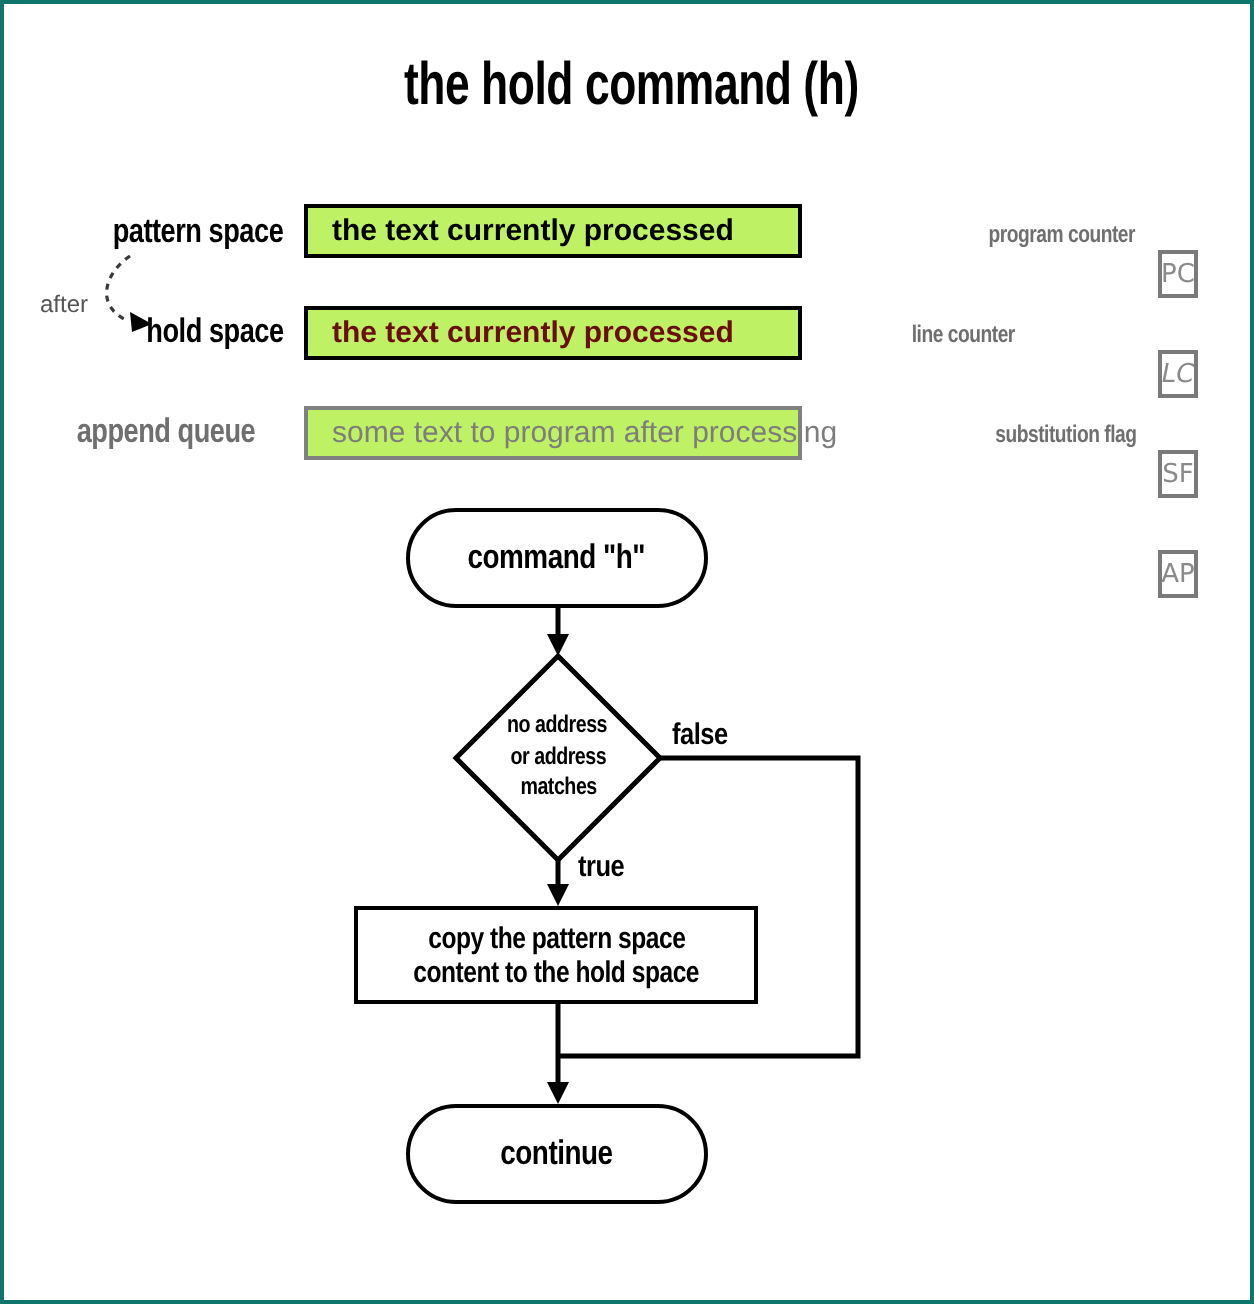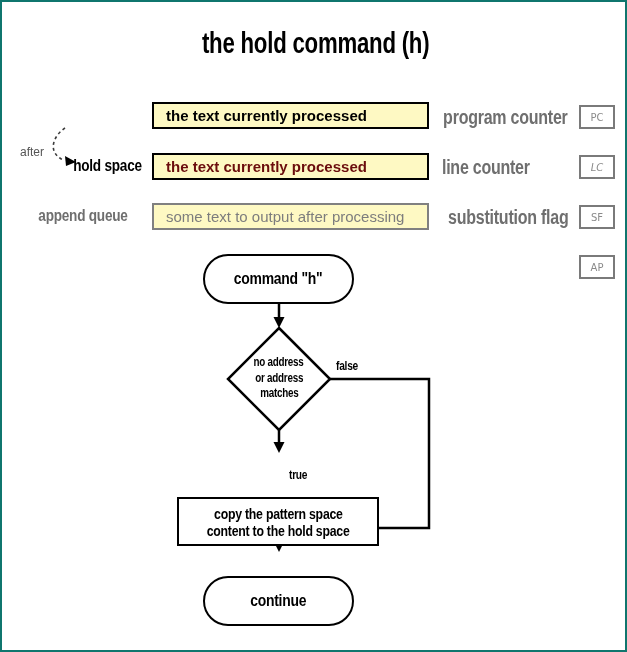--- a/index.html
+++ b/index.html
@@ -15,72 +15,72 @@
     font-size:30px;font-weight:bold;color:#000;
   }
   #title .cond{transform:scaleX(0.74);transform-origin:center;white-space:nowrap;}
   
   .reg-label{
     position:absolute;left:0;width:140px;text-align:right;
     font-size:17px;line-height:20px;color:#000;white-space:nowrap;
   }
   .reg-label .cond{transform:scaleX(0.8);transform-origin:right center;}
   .reg-box{
-    position:absolute;left:150px;width:277px;height:27px;
-    border:2px solid #000;box-sizing:border-box;background:#fef9c3;
+    position:absolute;left:150px;width:249px;height:27px;
+    border:2px solid #000;box-sizing:border-box;background:#bef264;
     display:flex;align-items:center;padding-left:12px;
     font-size:15px;font-weight:bold;color:#000;white-space:nowrap;
   }
   .row1{top:100px;} .row2{top:151px;} .row3{top:201px;}
   .lbl1{top:104px;} .lbl2{top:154px;text-align:right;} .lbl3{top:204px;text-align:center;}
   .gray-label{color:#6f6f6f;}
   .reg-box.red-text{color:#6b0d0d;}
   .reg-box.gray-style{border-color:#808080;color:#7d7d7d;font-weight:normal;}
   #copy-label{
     position:absolute;left:18px;top:143px;font-size:12px;color:#555;
   }
   
   .ind-label{
     position:absolute;left:380px;width:186px;text-align:right;
-    font-size:20px;line-height:20px;color:#6f6f6f;white-space:nowrap;
+    font-size:12px;line-height:20px;color:#6f6f6f;white-space:nowrap;
   }
   .ind-label .cond{transform:scaleX(0.8);transform-origin:right center;}
   .ind-box{
-    position:absolute;left:577px;width:36px;height:24px;
+    position:absolute;left:577px;width:20px;height:24px;
     border:2px solid #7a7a7a;box-sizing:border-box;background:#fff;
     display:flex;align-items:center;justify-content:center;
-    font-size:10px;color:#8a8a8a;font-family:"DejaVu Sans",sans-serif;
+    font-size:13px;color:#8a8a8a;font-family:"DejaVu Sans",sans-serif;margin-top:20px;
   }
   .ity1{top:105px;} .ity2{top:155px;text-align:center;} .ity3{top:205px;} .ity4{top:255px;}
   .iby1{top:103px;} .iby2{top:153px;font-style:italic;} .iby3{top:203px;} .iby4{top:253px;}
   
   .stadium{
     position:absolute;left:201px;width:151px;height:50px;
     border:2.5px solid #000;border-radius:25px;box-sizing:border-box;background:#fff;
     display:flex;align-items:center;justify-content:center;
     font-size:17px;font-weight:bold;color:#000;
   }
   #node-start{top:252px;}
-  #node-end{top:574px;justify-content:center;}
+  #node-end{top:550px;justify-content:center;}
   .stadium .cond,.action .cond,#diamond-text .cond{transform:scaleX(0.82);transform-origin:center;white-space:nowrap;}
   #diamond-text{
     position:absolute;left:217px;top:353px;width:120px;text-align:center;
     font-size:12px;line-height:15.5px;font-weight:bold;color:#000;
   }
   .branch-label{
-    position:absolute;font-size:12px;font-weight:bold;color:#000;
+    position:absolute;font-size:15px;font-weight:bold;color:#000;
   }
   .branch-label .cond{transform:scaleX(0.85);transform-origin:left center;}
   #false-label{left:334px;top:357px;}
-  #true-label{left:287px;top:423px;margin-top:43px;}
+  #true-label{left:287px;top:423px;}
   .action{
     position:absolute;left:175px;top:451px;width:202px;height:49px;
     border:2.5px solid #000;box-sizing:border-box;background:#fff;
     display:flex;flex-direction:column;align-items:center;justify-content:center;
-    font-size:15px;line-height:17px;font-weight:bold;color:#000;text-align:center;margin-top:44px;
+    font-size:15px;line-height:17px;font-weight:bold;color:#000;text-align:center;
   }
   #wires{position:absolute;left:0;top:0;width:627px;height:652px;pointer-events:none;}
 </style>
 </head>
 <body>
 
 <div id="canvas">
 
   <svg id="wires" viewBox="0 0 627 652" xmlns="http://www.w3.org/2000/svg">
 
@@ -96,32 +96,33 @@
 
     <line x1="277" y1="428" x2="277" y2="441" stroke="#000" stroke-width="2.5"></line>
     <polygon points="271.5,440 282.5,440 277,451" fill="#000"></polygon>
 
     <line x1="277" y1="500" x2="277" y2="540" stroke="#000" stroke-width="2.5"></line>
     <polygon points="271.5,539 282.5,539 277,550" fill="#000"></polygon>
   </svg>
 
   <div id="title"><span class="cond">the hold command (h)</span></div>
 
+  <div class="reg-label lbl1"><span class="cond">pattern space</span></div>
   <div class="reg-box row1">
       <span>the text currently processed</span>
     </div>
 
   <div class="reg-label lbl2"><span class="cond">hold space</span></div>
   <div class="reg-box row2 red-text">
       <span>the text currently processed</span>
     </div>
 
   <div class="reg-label lbl3 gray-label"><span class="cond">append queue</span></div>
   <div class="reg-box row3 gray-style">
-      <span>some text to output after processing</span>
+      <span>some text to program after processing</span>
     </div>
 
   <div id="copy-label">after</div>
 
   <div class="ind-label ity1"><span class="cond">program counter</span></div>
   <div class="ind-box iby1">PC</div>
 
   <div class="ind-label ity2"><span class="cond">line counter</span></div>
   <div class="ind-box iby2">LC</div>
 

